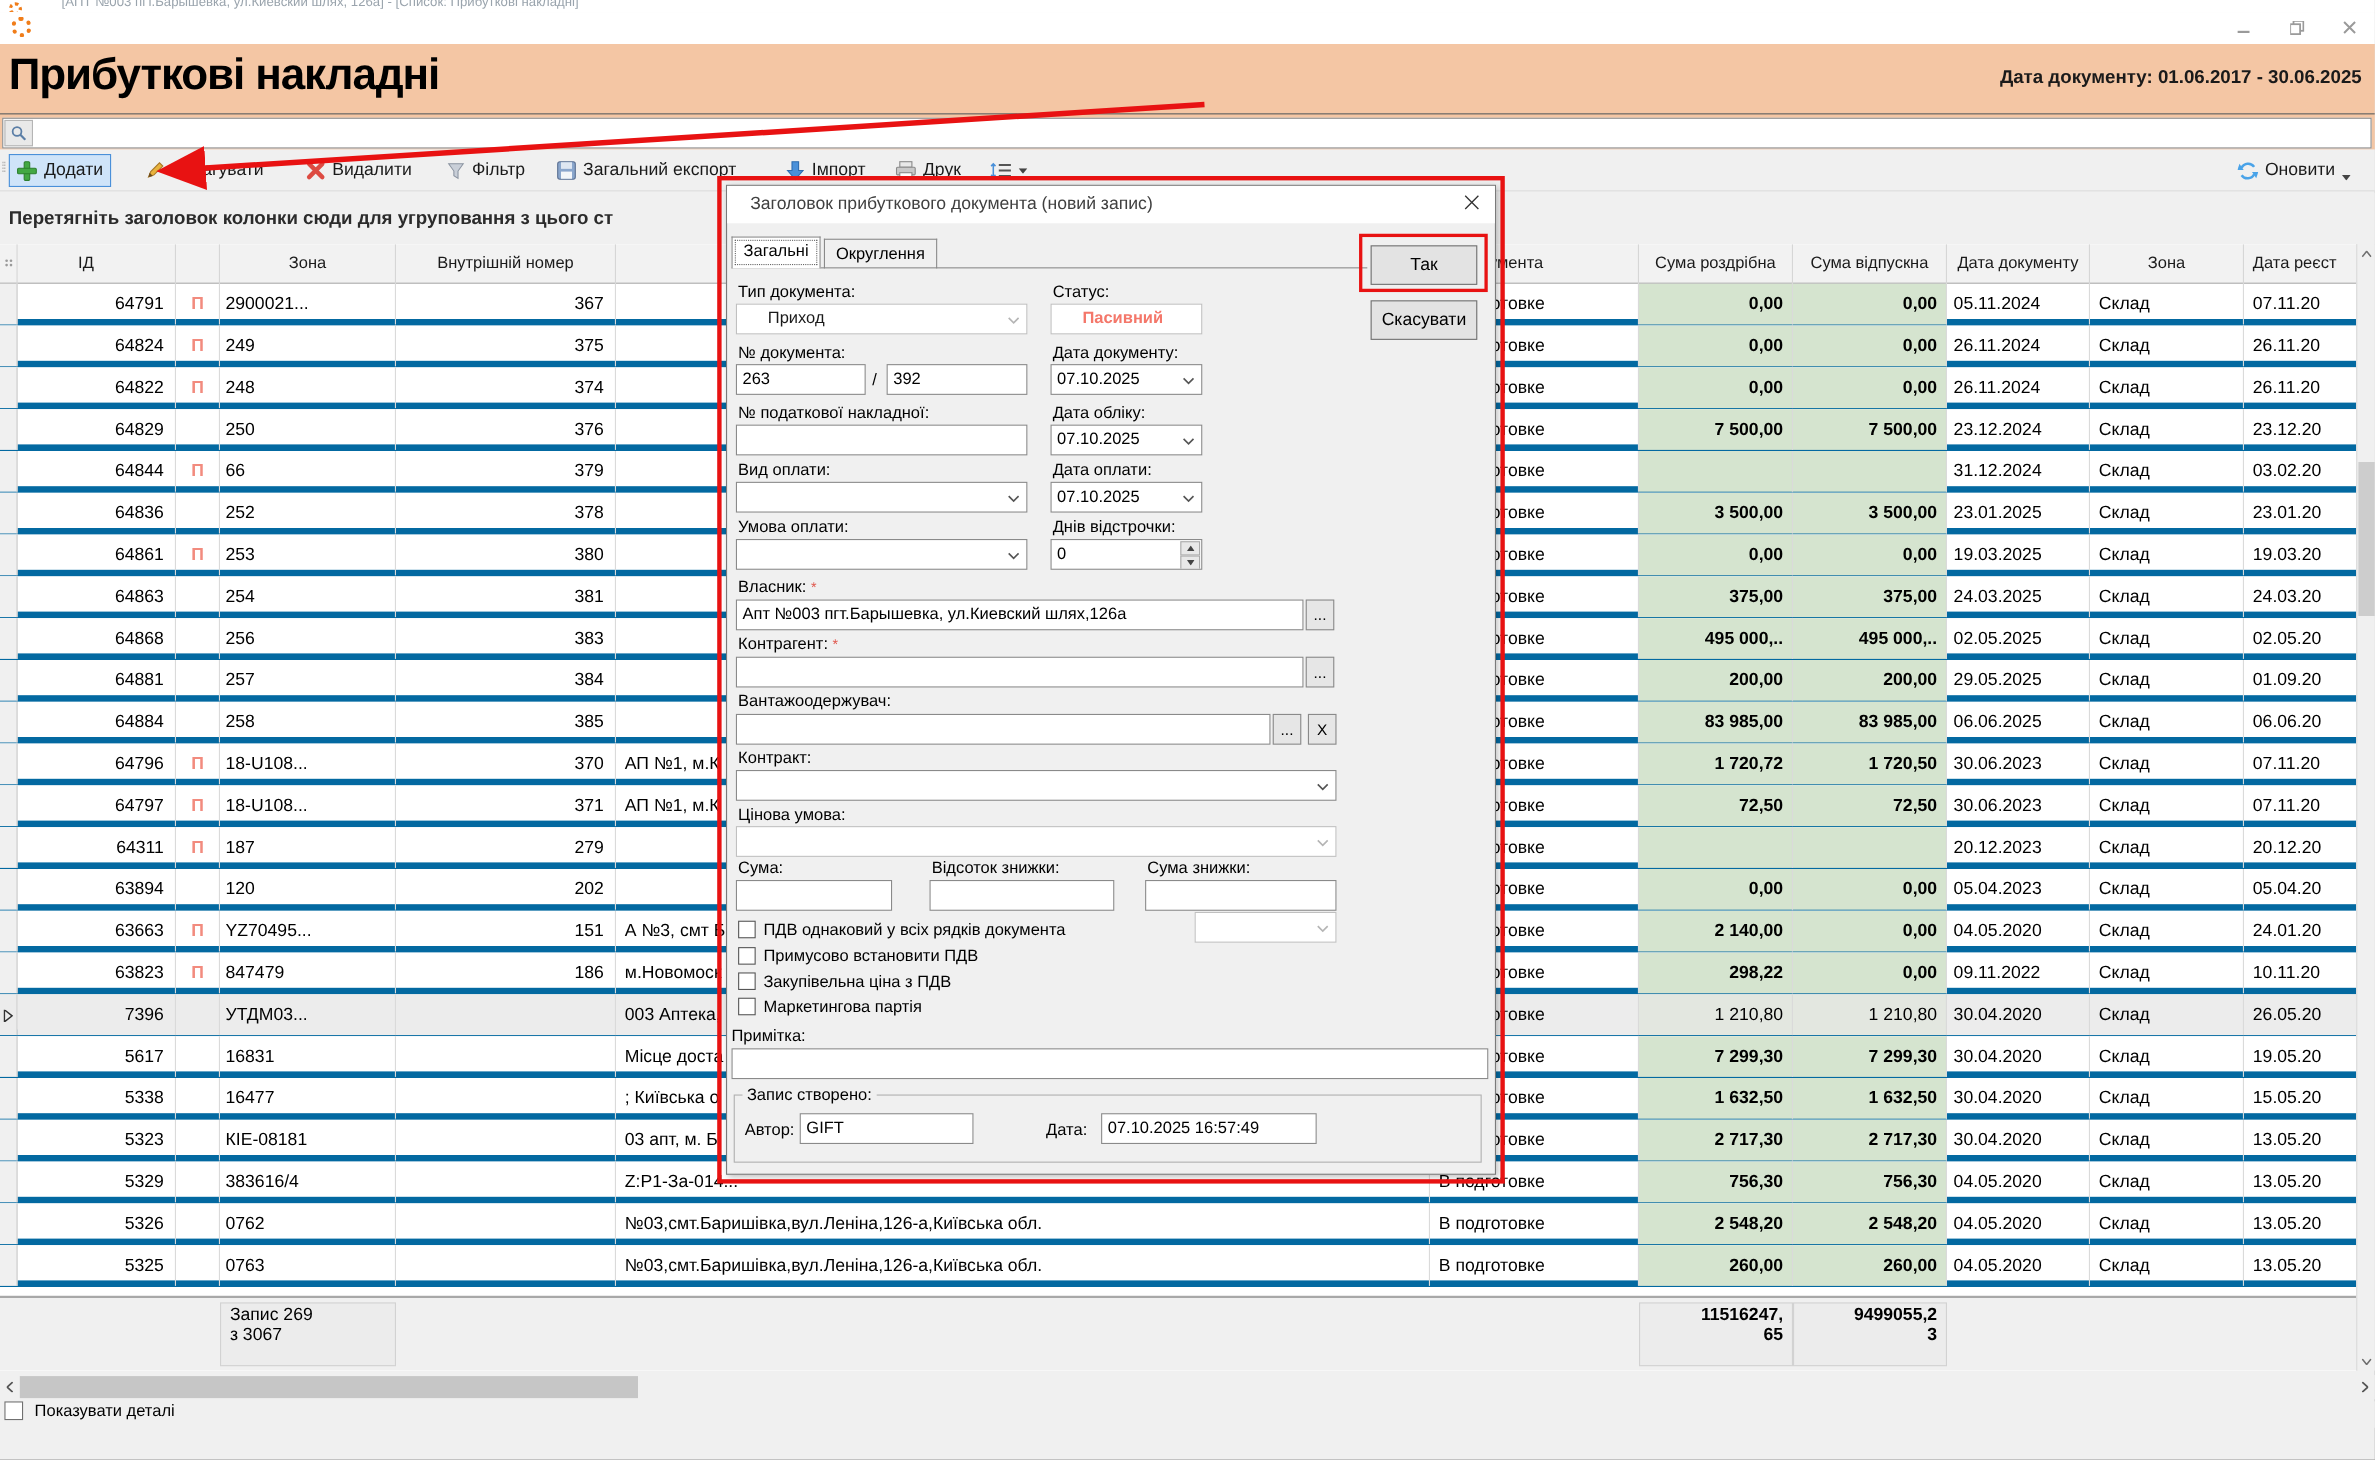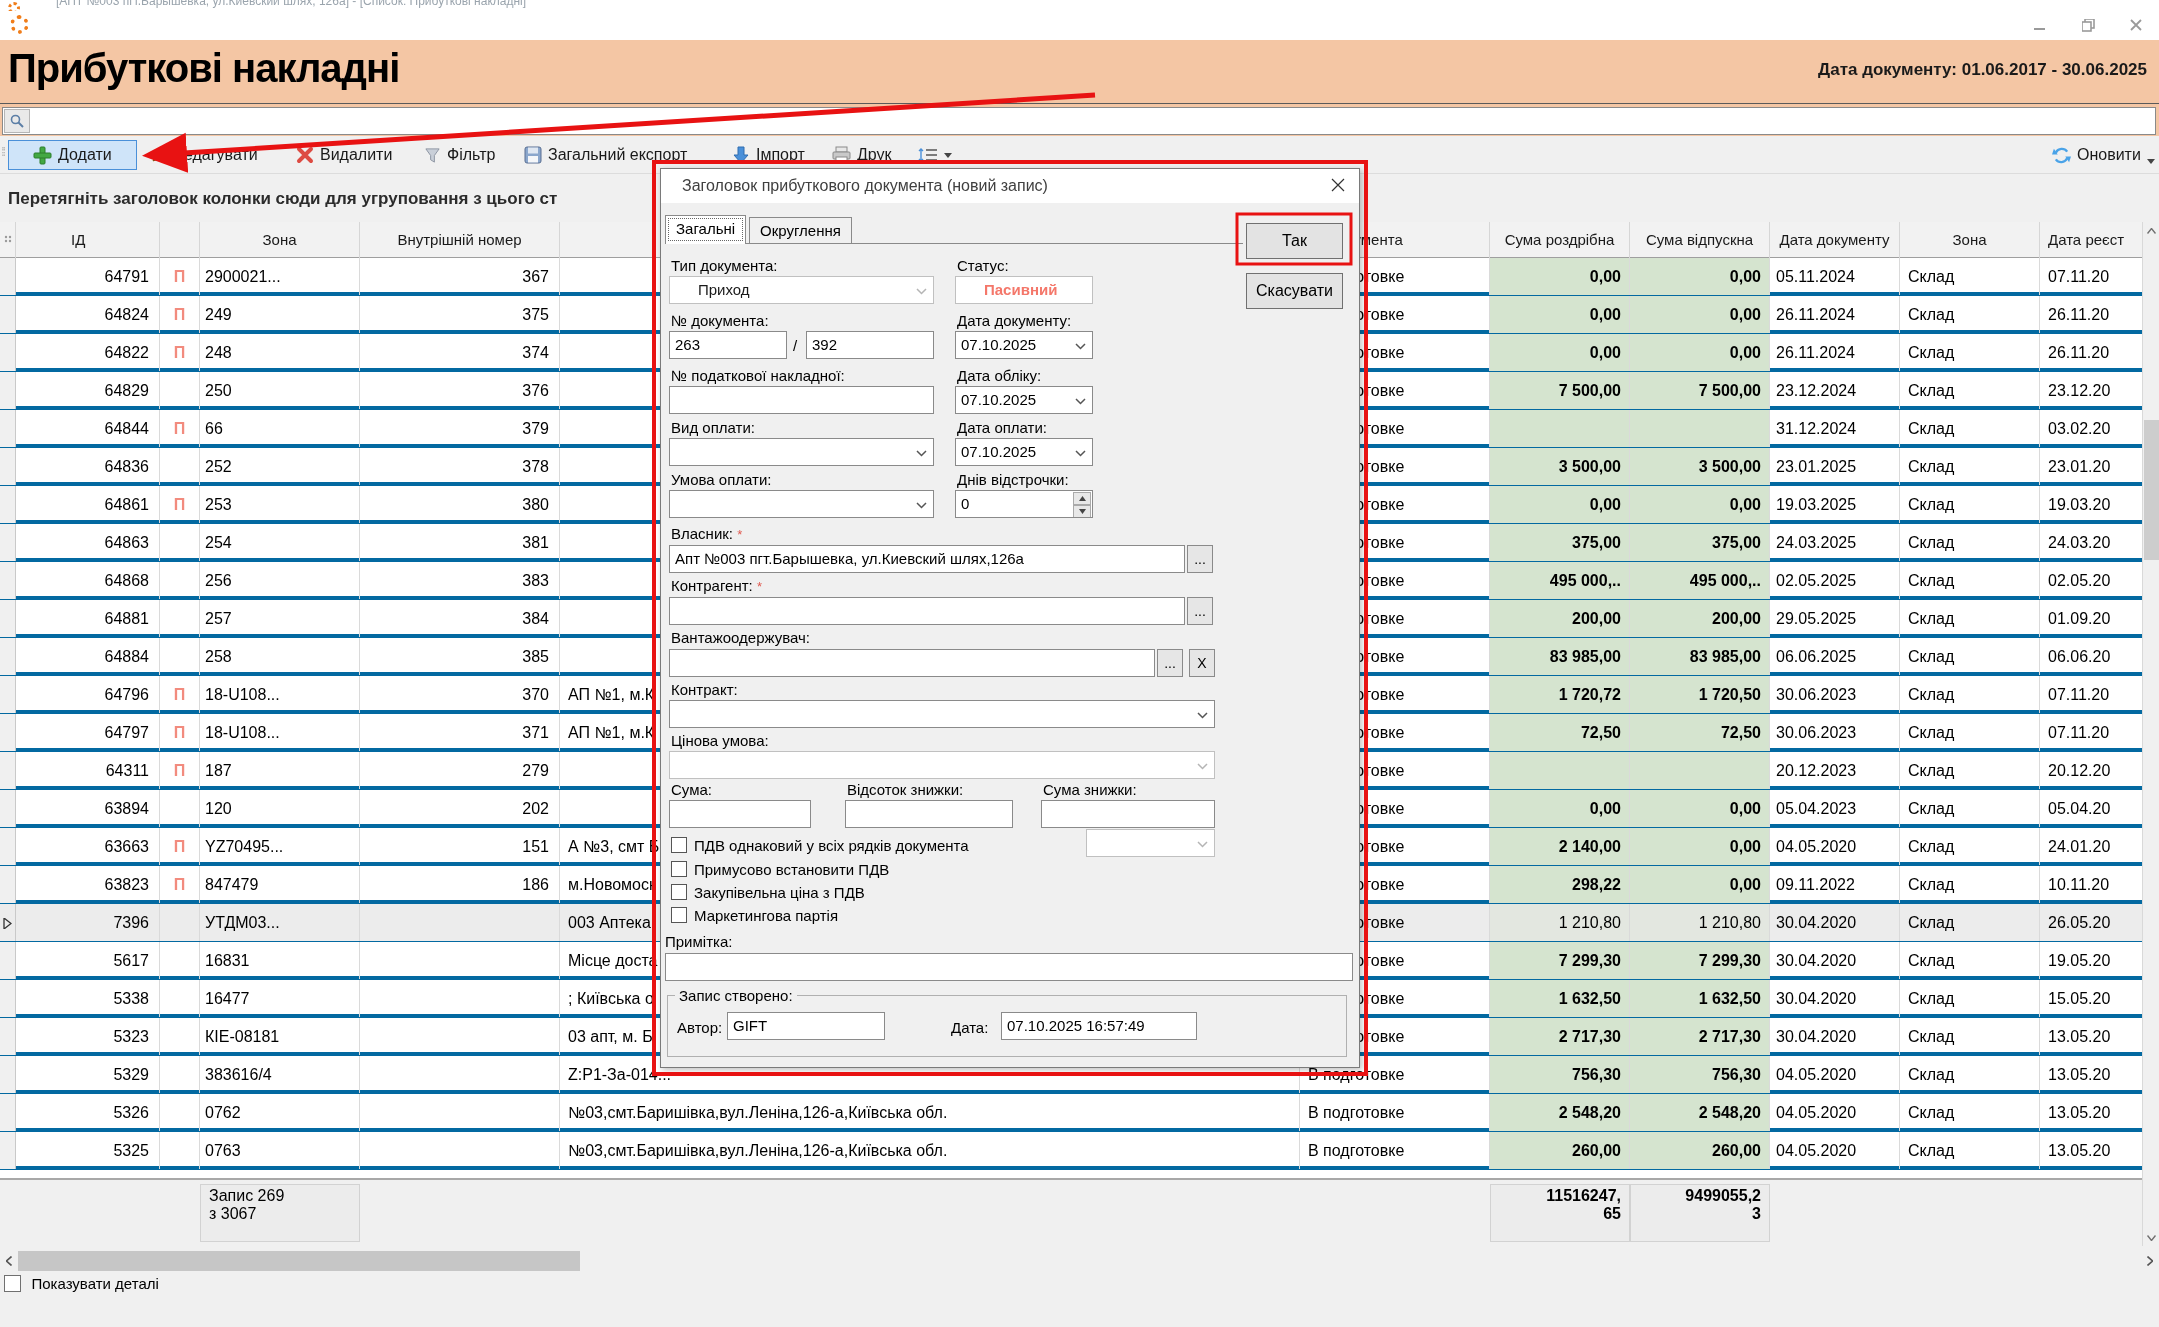--- a/index.html
+++ b/index.html
@@ -28,36 +28,36 @@
 
   
   #searchrow { left:0; top:103px; width:2159px; height:33px; background:#f4c6a4; border-top:1px solid #5a5a5a; }
   #searchbox { position:absolute; left:2px; top:3px; width:2154px; height:28px; background:#fff; border:1px solid #8a8a8a; }
   #searchbtn { position:absolute; left:1px; top:1px; width:26px; height:24px; background:#e9e9e9; border:1px solid #b5b5b5; display:flex; align-items:center; justify-content:center; }
   #searchinput { position:absolute; left:30px; top:1px; width:2100px; height:24px; border:none; outline:none; font-size:15px; color:#333; font-family:"Liberation Sans",sans-serif; background:transparent; }
   #searchinput::placeholder { color:#555; }
 
   
   #toolbar { left:0; top:136px; width:2159px; height:38px; background:#f0f0f0; border-bottom:1px solid #dcdcdc; }
-  .tbtn { position:absolute; top:4px; height:30px; display:flex; align-items:center; gap:6px; font-size:16px; color:#1a1a1a; padding:0 24px; }
+  .tbtn { position:absolute; top:4px; height:30px; display:flex; align-items:center; gap:6px; font-size:16px; color:#1a1a1a; padding:0 6px; }
   .tbtn svg { flex:0 0 auto; }
   #btn-add { left:8px; background:#cfe4f9; border:1px solid #4a90d9; }
   #grip1 { position:absolute; left:1px; top:8px; color:#b9b9b9; font-size:13px; letter-spacing:-2px; }
 
   
   #hintrow { left:0; top:175px; width:2159px; height:47px; background:#f0f0f0; }
   #hintrow .t { position:absolute; left:8px; top:14px; font-size:17px; font-weight:bold; color:#2b2b2b; white-space:nowrap; }
 
   
   #grid { left:0; top:222px; width:2142px; height:1024px; background:#fff; overflow:hidden; }
   #gridhead { position:absolute; left:0; top:0; width:2142px; height:36px; background:#f2f2f2; border-bottom:1px solid #9f9f9f; }
   .hcell { position:absolute; top:0; height:36px; line-height:36px; font-size:15px; color:#1a1a1a; text-align:center;
            border-right:1px solid #d6d6d6; overflow:hidden; white-space:nowrap; }
   #rows { position:absolute; left:0; top:36px; width:2142px; }
-  .row { position:relative; height:38px; background:#fff; border-bottom:4px solid #0369a1; }
+  .row { position:relative; height:38px; background:#fff; border-bottom:6px solid #0369a1; }
   .cell { position:absolute; top:0; height:37px; line-height:37px; font-size:16px; border-right:1px solid #dadada;
           overflow:hidden; white-space:nowrap; }
   .c-grip  { left:0; width:16px; background:#f0f0f0; border-right:1px solid #c9c9c9; }
   .c-id    { left:16px; width:144px; text-align:right; padding-right:10px; }
   .c-flag  { left:160px; width:40px; text-align:center; color:#f28b7e; font-weight:bold; }
   .c-num   { left:200px; width:160px; padding-left:5px; }
   .c-int   { left:360px; width:200px; text-align:right; padding-right:10px; }
   .c-place { left:560px; width:740px; padding-left:8px; }
   .c-status{ left:1300px; width:190px; padding-left:8px; }
   .c-ret   { left:1490px; width:140px; text-align:right; padding-right:8px; background:#d5e4cf; font-weight:bold; }

